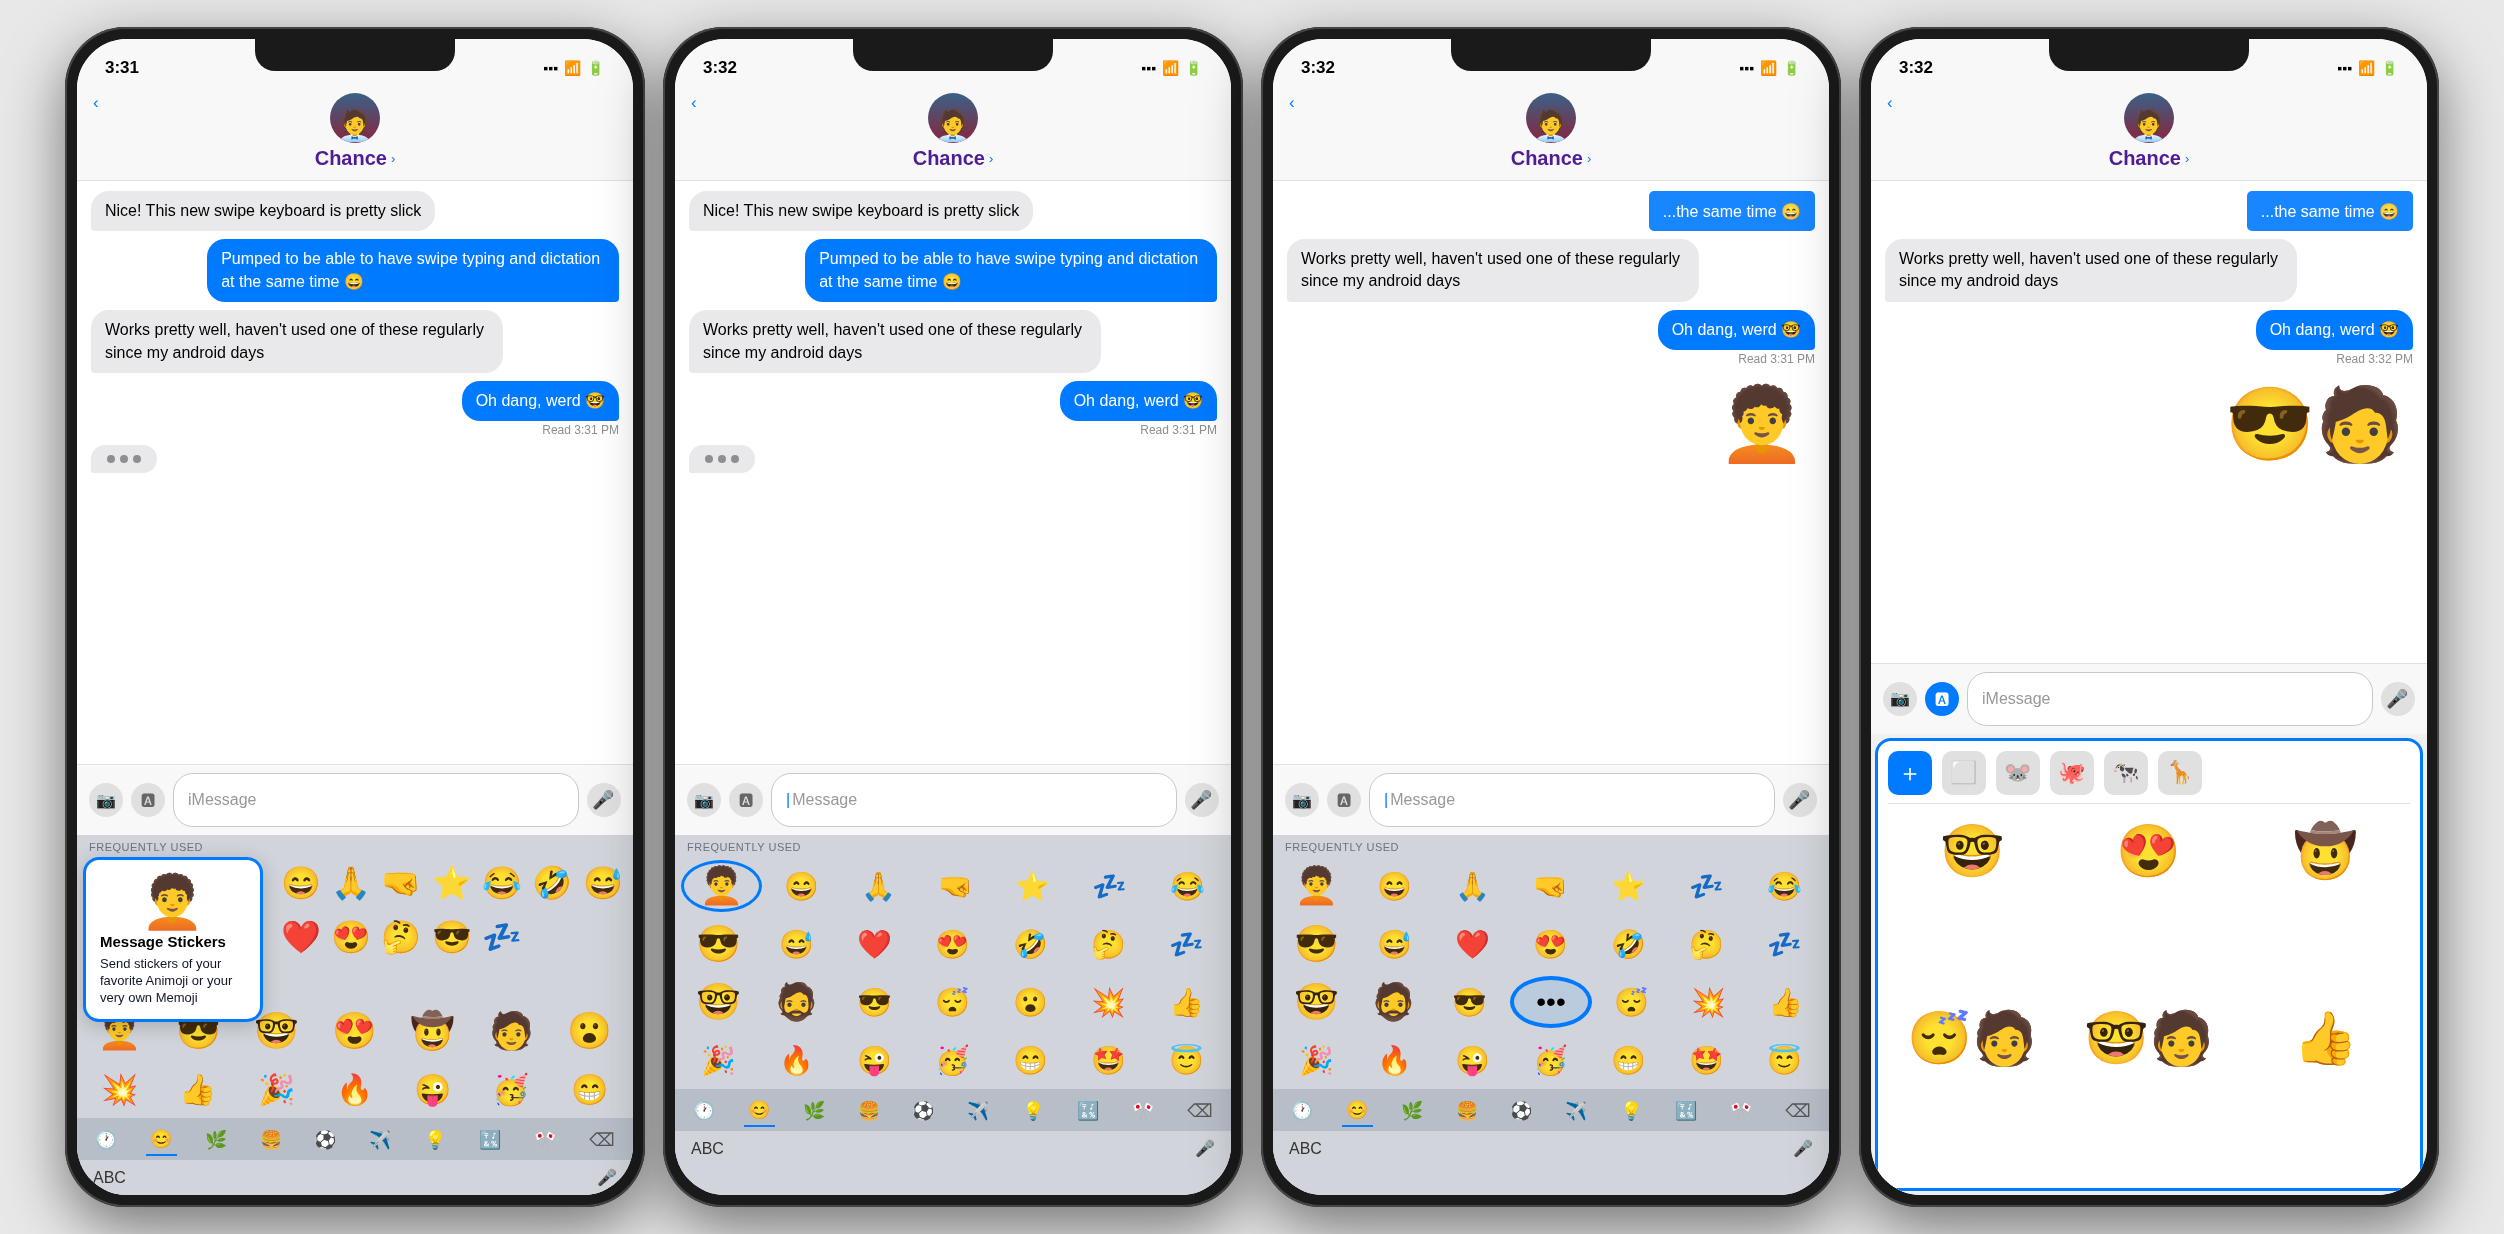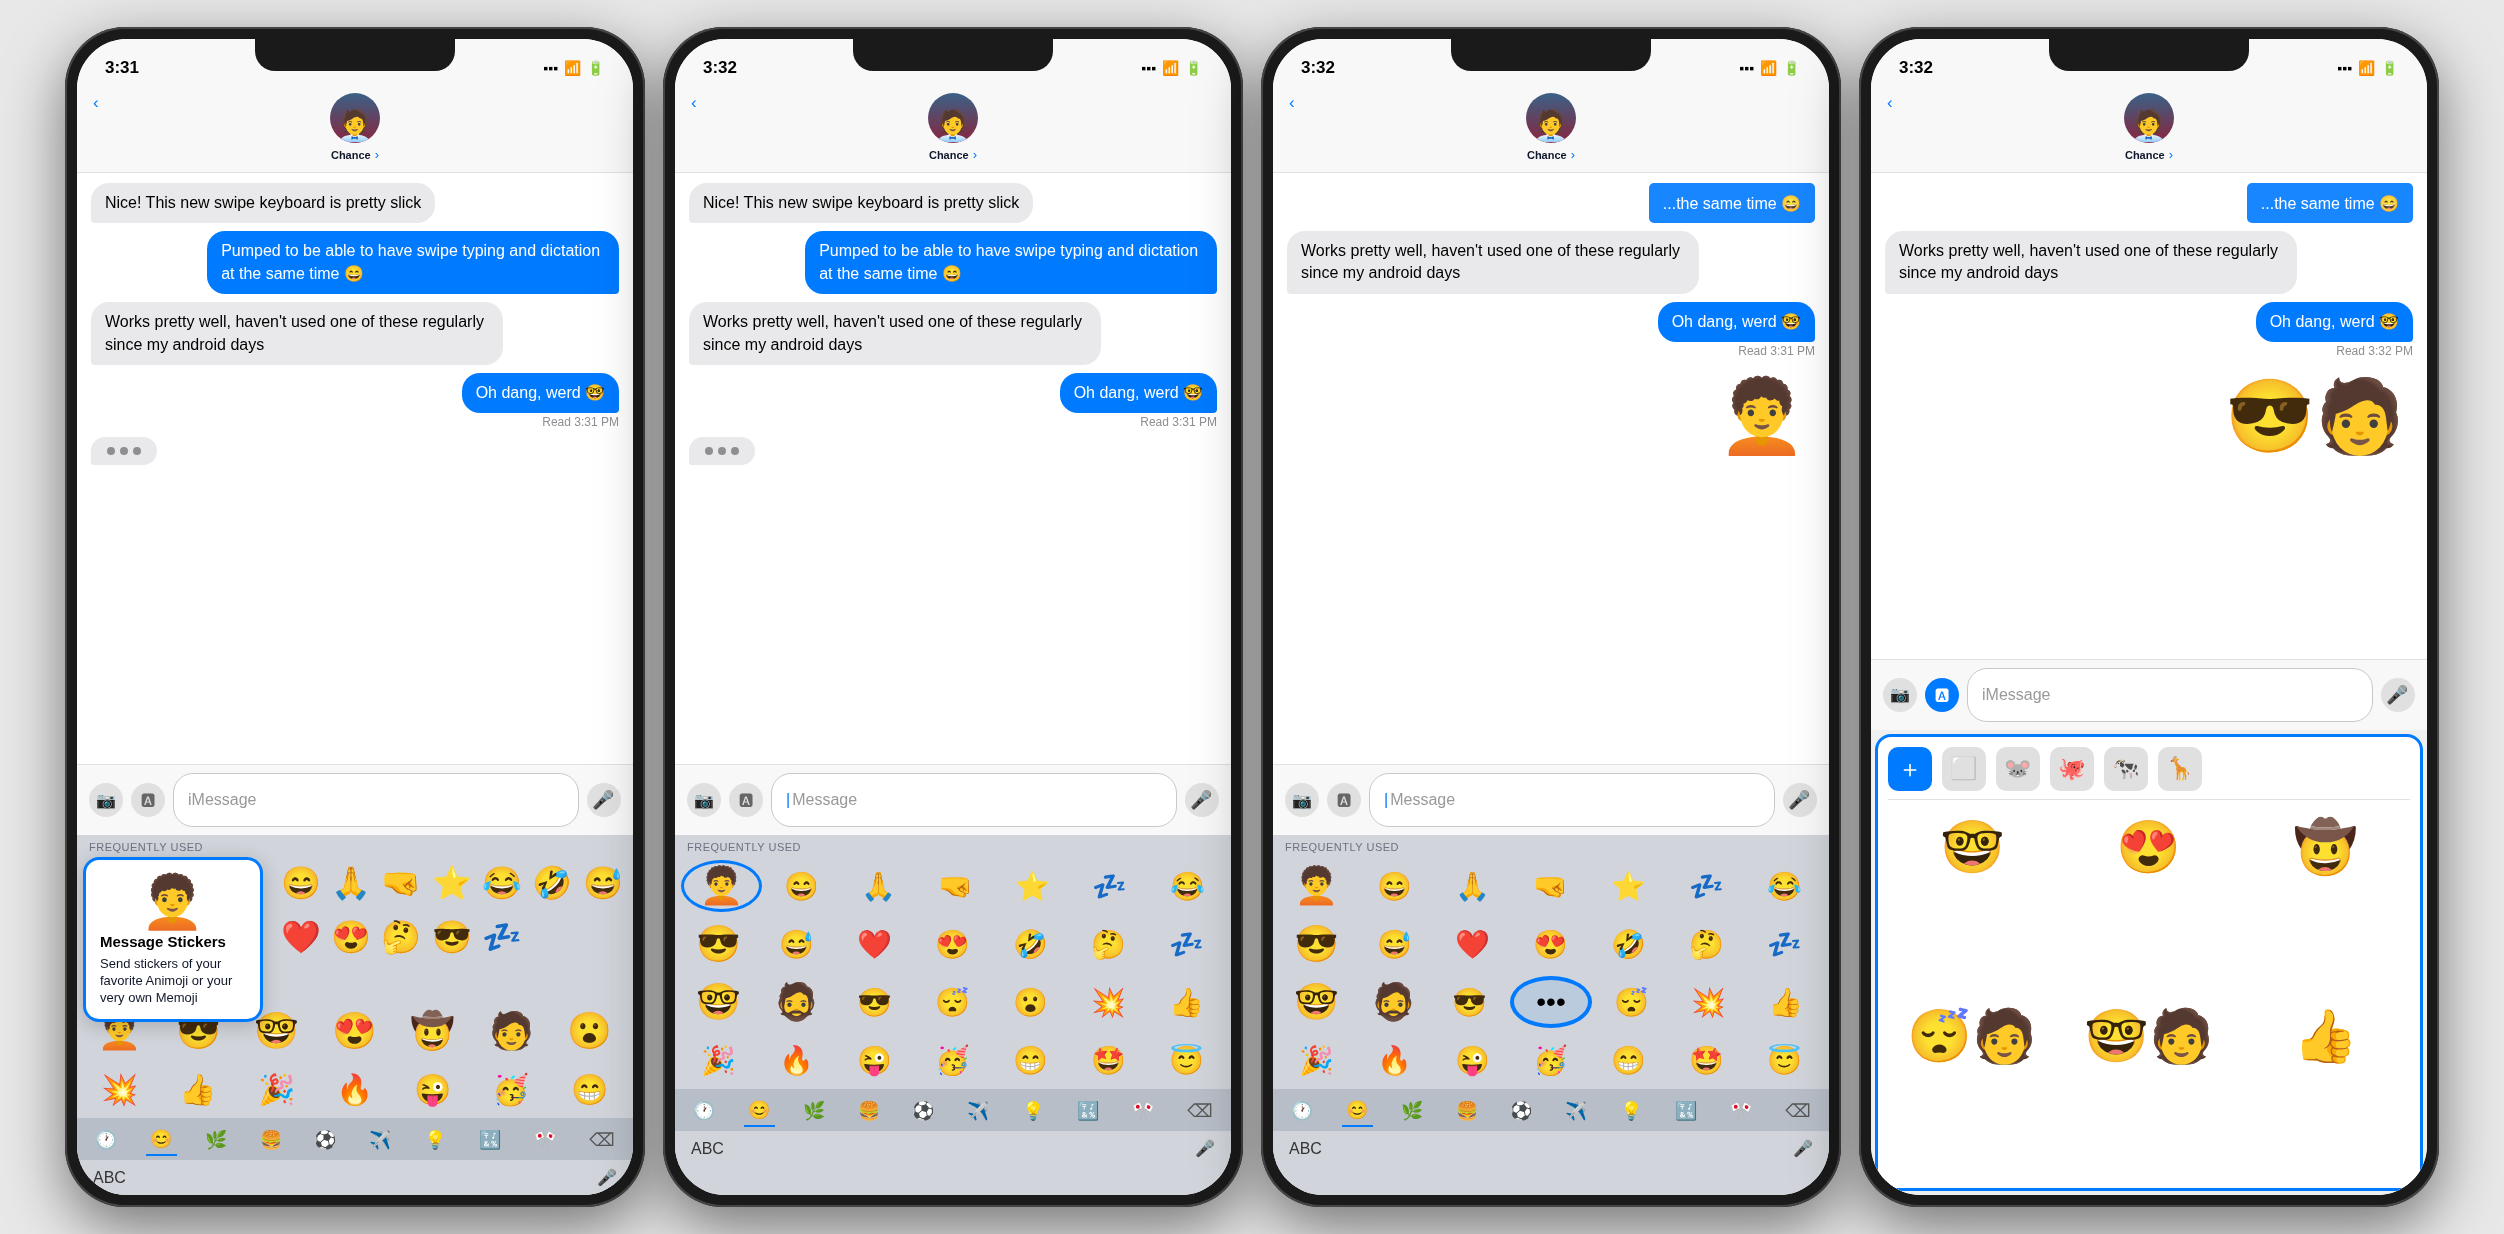--- a/index.html
+++ b/index.html
@@ -105,21 +105,21 @@
       align-items: flex-end;
       justify-content: center;
       font-size: 30px;
     }
     .contact-name-row {
       display: flex;
       align-items: center;
       gap: 4px;
       margin-top: 4px;
     }
-    .contact-name { font-size: 11px; font-weight: 600; color: #0f172a; }
+    .contact-name { font-size: 20px; font-weight: 600; color: #4c1d95; }
     .chevron-right { color: #007aff; font-size: 13px; }
     
     .messages-area {
       flex: 1;
       overflow: hidden;
       background: #fff;
       padding: 10px 14px;
       display: flex;
       flex-direction: column;
       gap: 8px;

